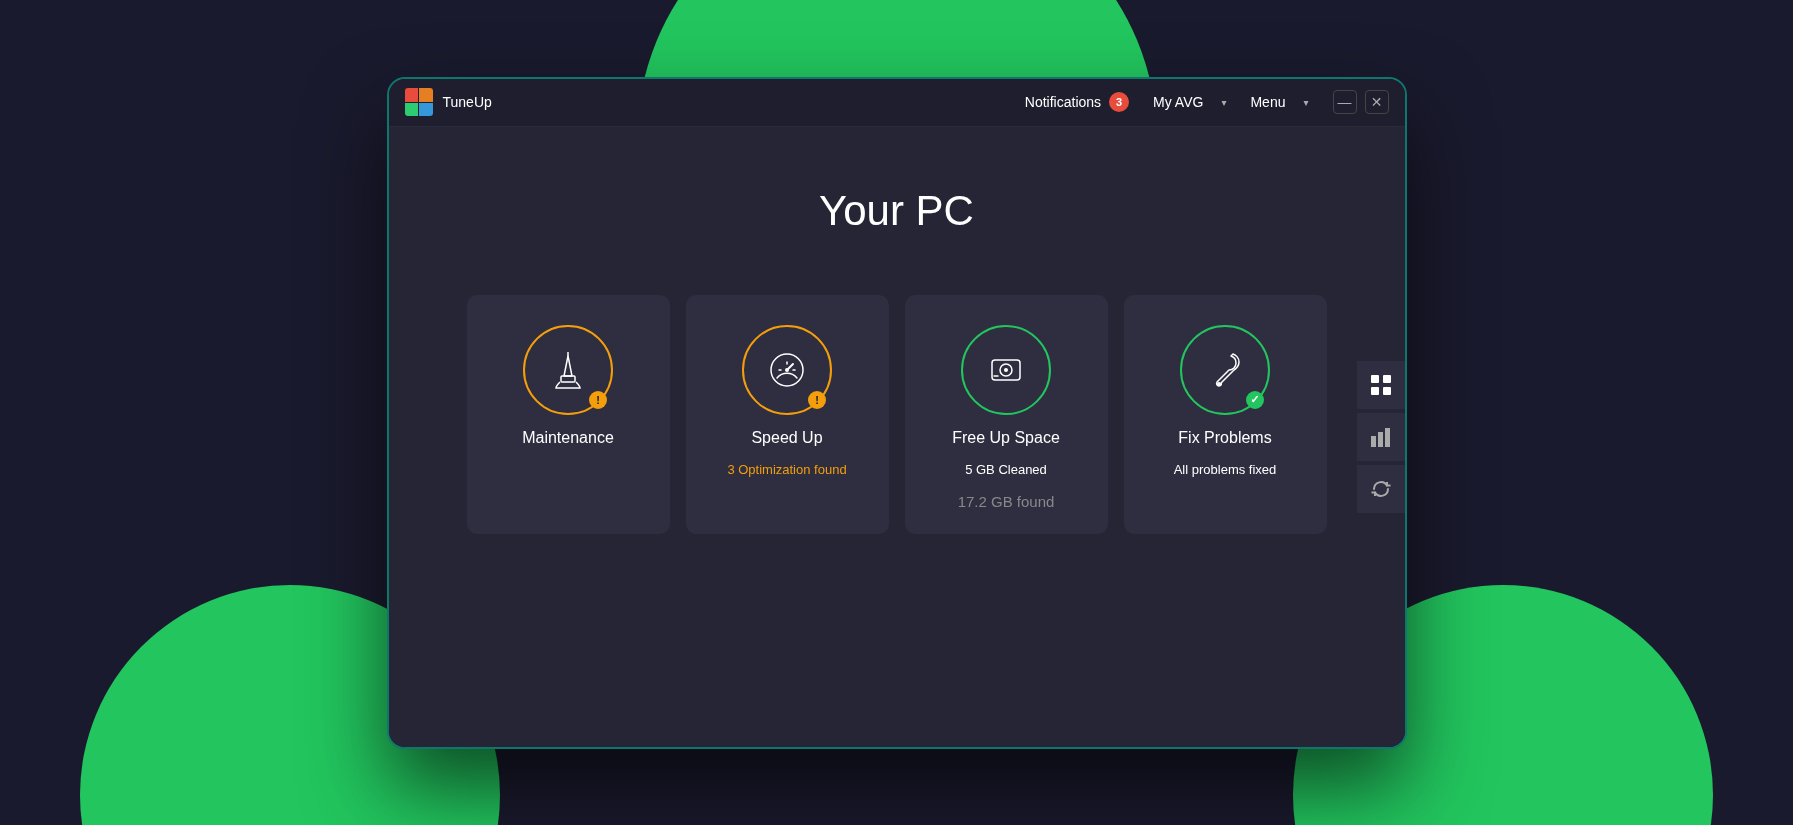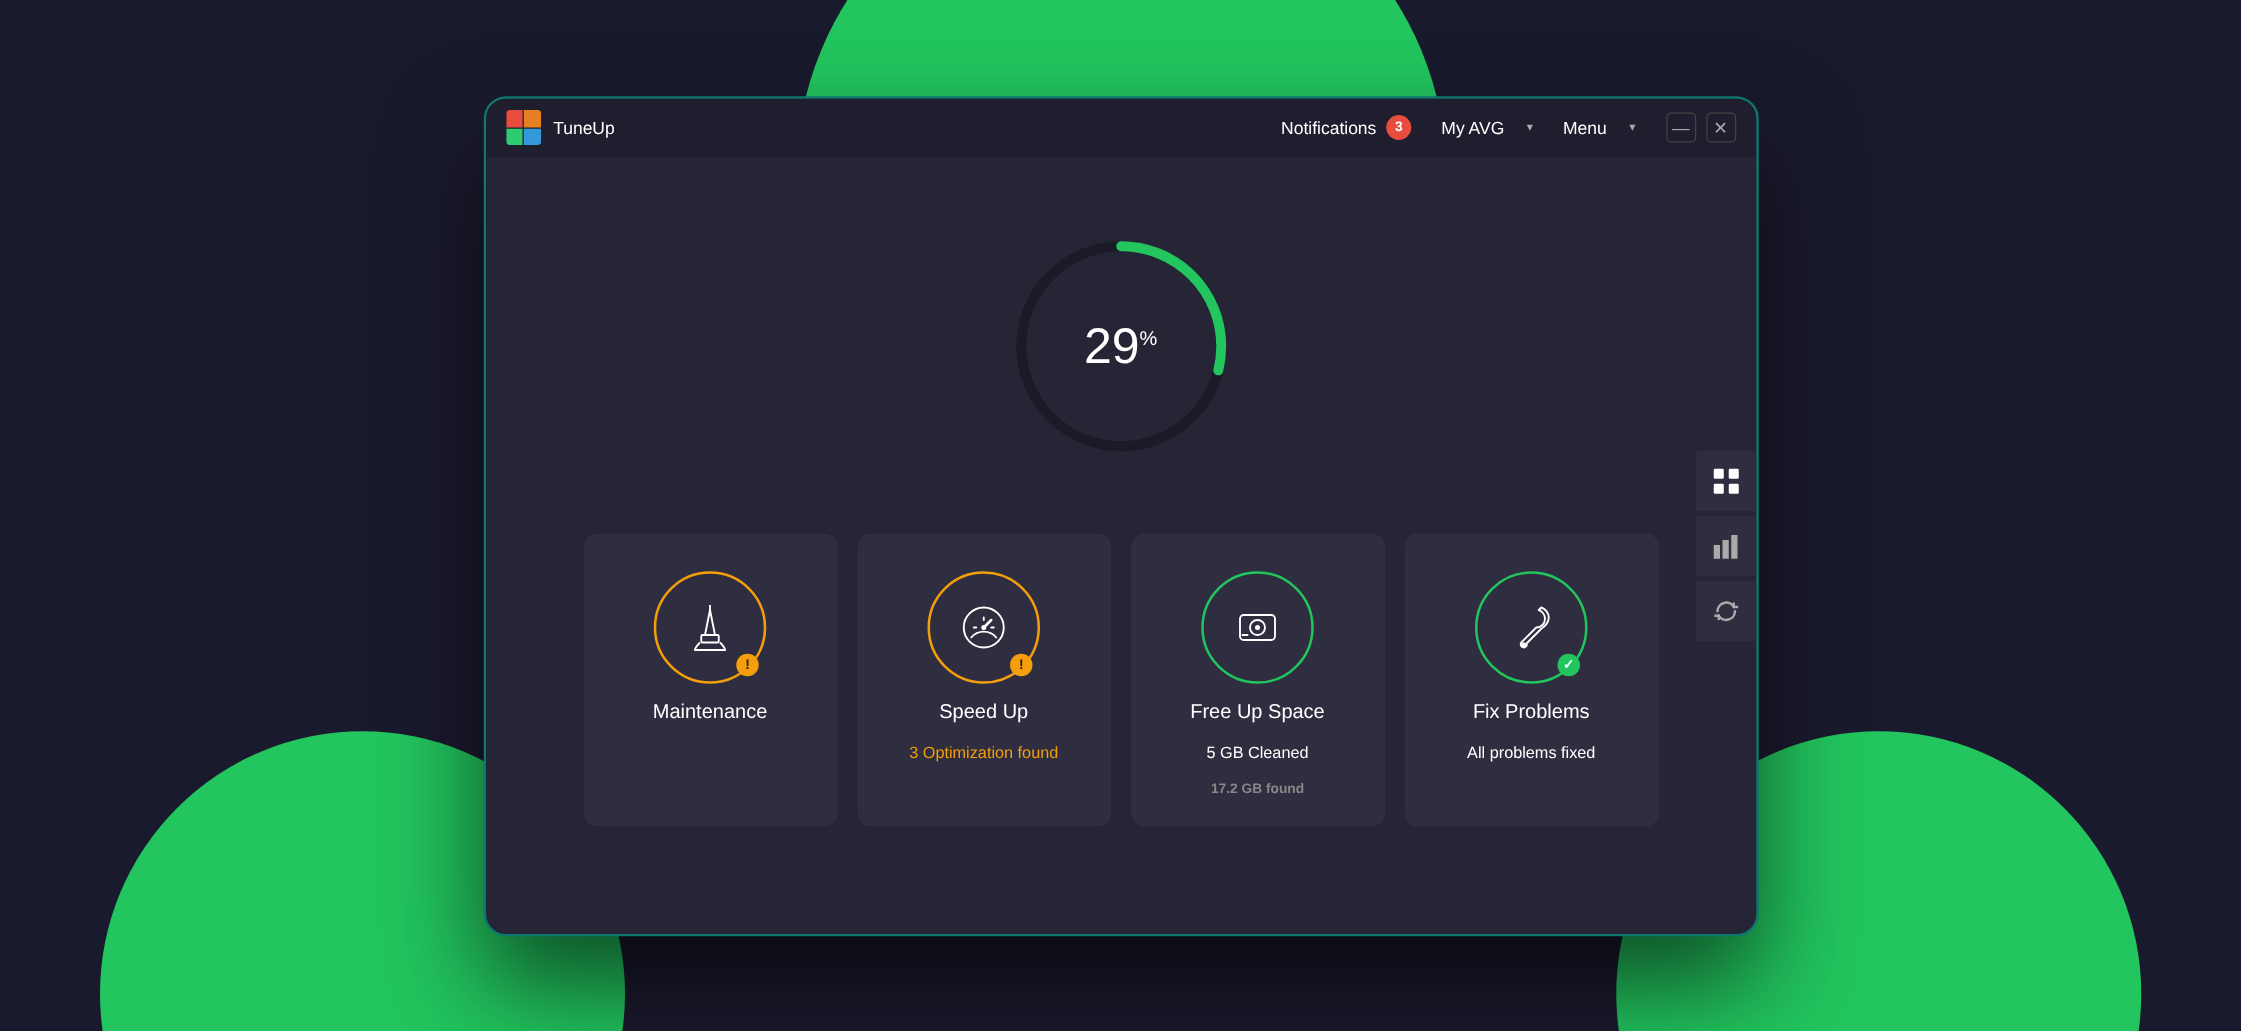--- a/index.html
+++ b/index.html
@@ -341,24 +341,23 @@
     .card-status {
       font-size: 13px;
       text-align: center;
       line-height: 1.4;
     }
 
     .card-status.warning { color: #f59e0b; }
     .card-status.green { color: #ffffff; }
 
     .card-status-sub {
-      font-size: 11px;
+      font-size: 15px;
       color: #888;
       text-align: left;
-      font-weight: bold;
     }
 
     
     .svg-icon {
       width: 44px;
       height: 44px;
     }
   </style>
 </head>
 <body>
@@ -426,32 +425,22 @@
           <svg width="22" height="22" viewBox="0 0 22 22" fill="none" stroke="currentColor" stroke-width="2">
             <path d="M4 11a7 7 0 0 1 13-3.5" stroke-linecap="round"></path>
             <path d="M18 11a7 7 0 0 1-13 3.5" stroke-linecap="round"></path>
             <polyline points="17,4 17,7.5 20.5,7.5"></polyline>
             <polyline points="5,18 5,14.5 1.5,14.5"></polyline>
           </svg>
         </div>
       </div>
 
       <div class="gauge-section">
-
-        <div class="gauge-container">
-          <svg class="gauge-svg" viewBox="0 0 180 180">
-            <circle class="gauge-bg-circle" cx="90" cy="90" r="80"></circle>
-            <circle class="gauge-progress" cx="90" cy="90" r="80"></circle>
-          </svg>
-          <div class="gauge-inner">
-            <div class="gauge-percent">
-              <span>29</span><sup>%</sup>
-            </div>
-          </div>
-        </div>
+        <span class="gauge-label">Your PC</span>
+
 
       </div>
 
       <div class="cards-row">
 
         <div class="card">
           <div class="icon-ring orange">
             <svg class="svg-icon" viewBox="0 0 44 44" fill="none" stroke="white" stroke-width="1.5">
               <path d="M22 8 L18 28 L26 28 Z" stroke-linejoin="round"></path>
               <rect x="15" y="28" width="14" height="6" rx="1"></rect>

